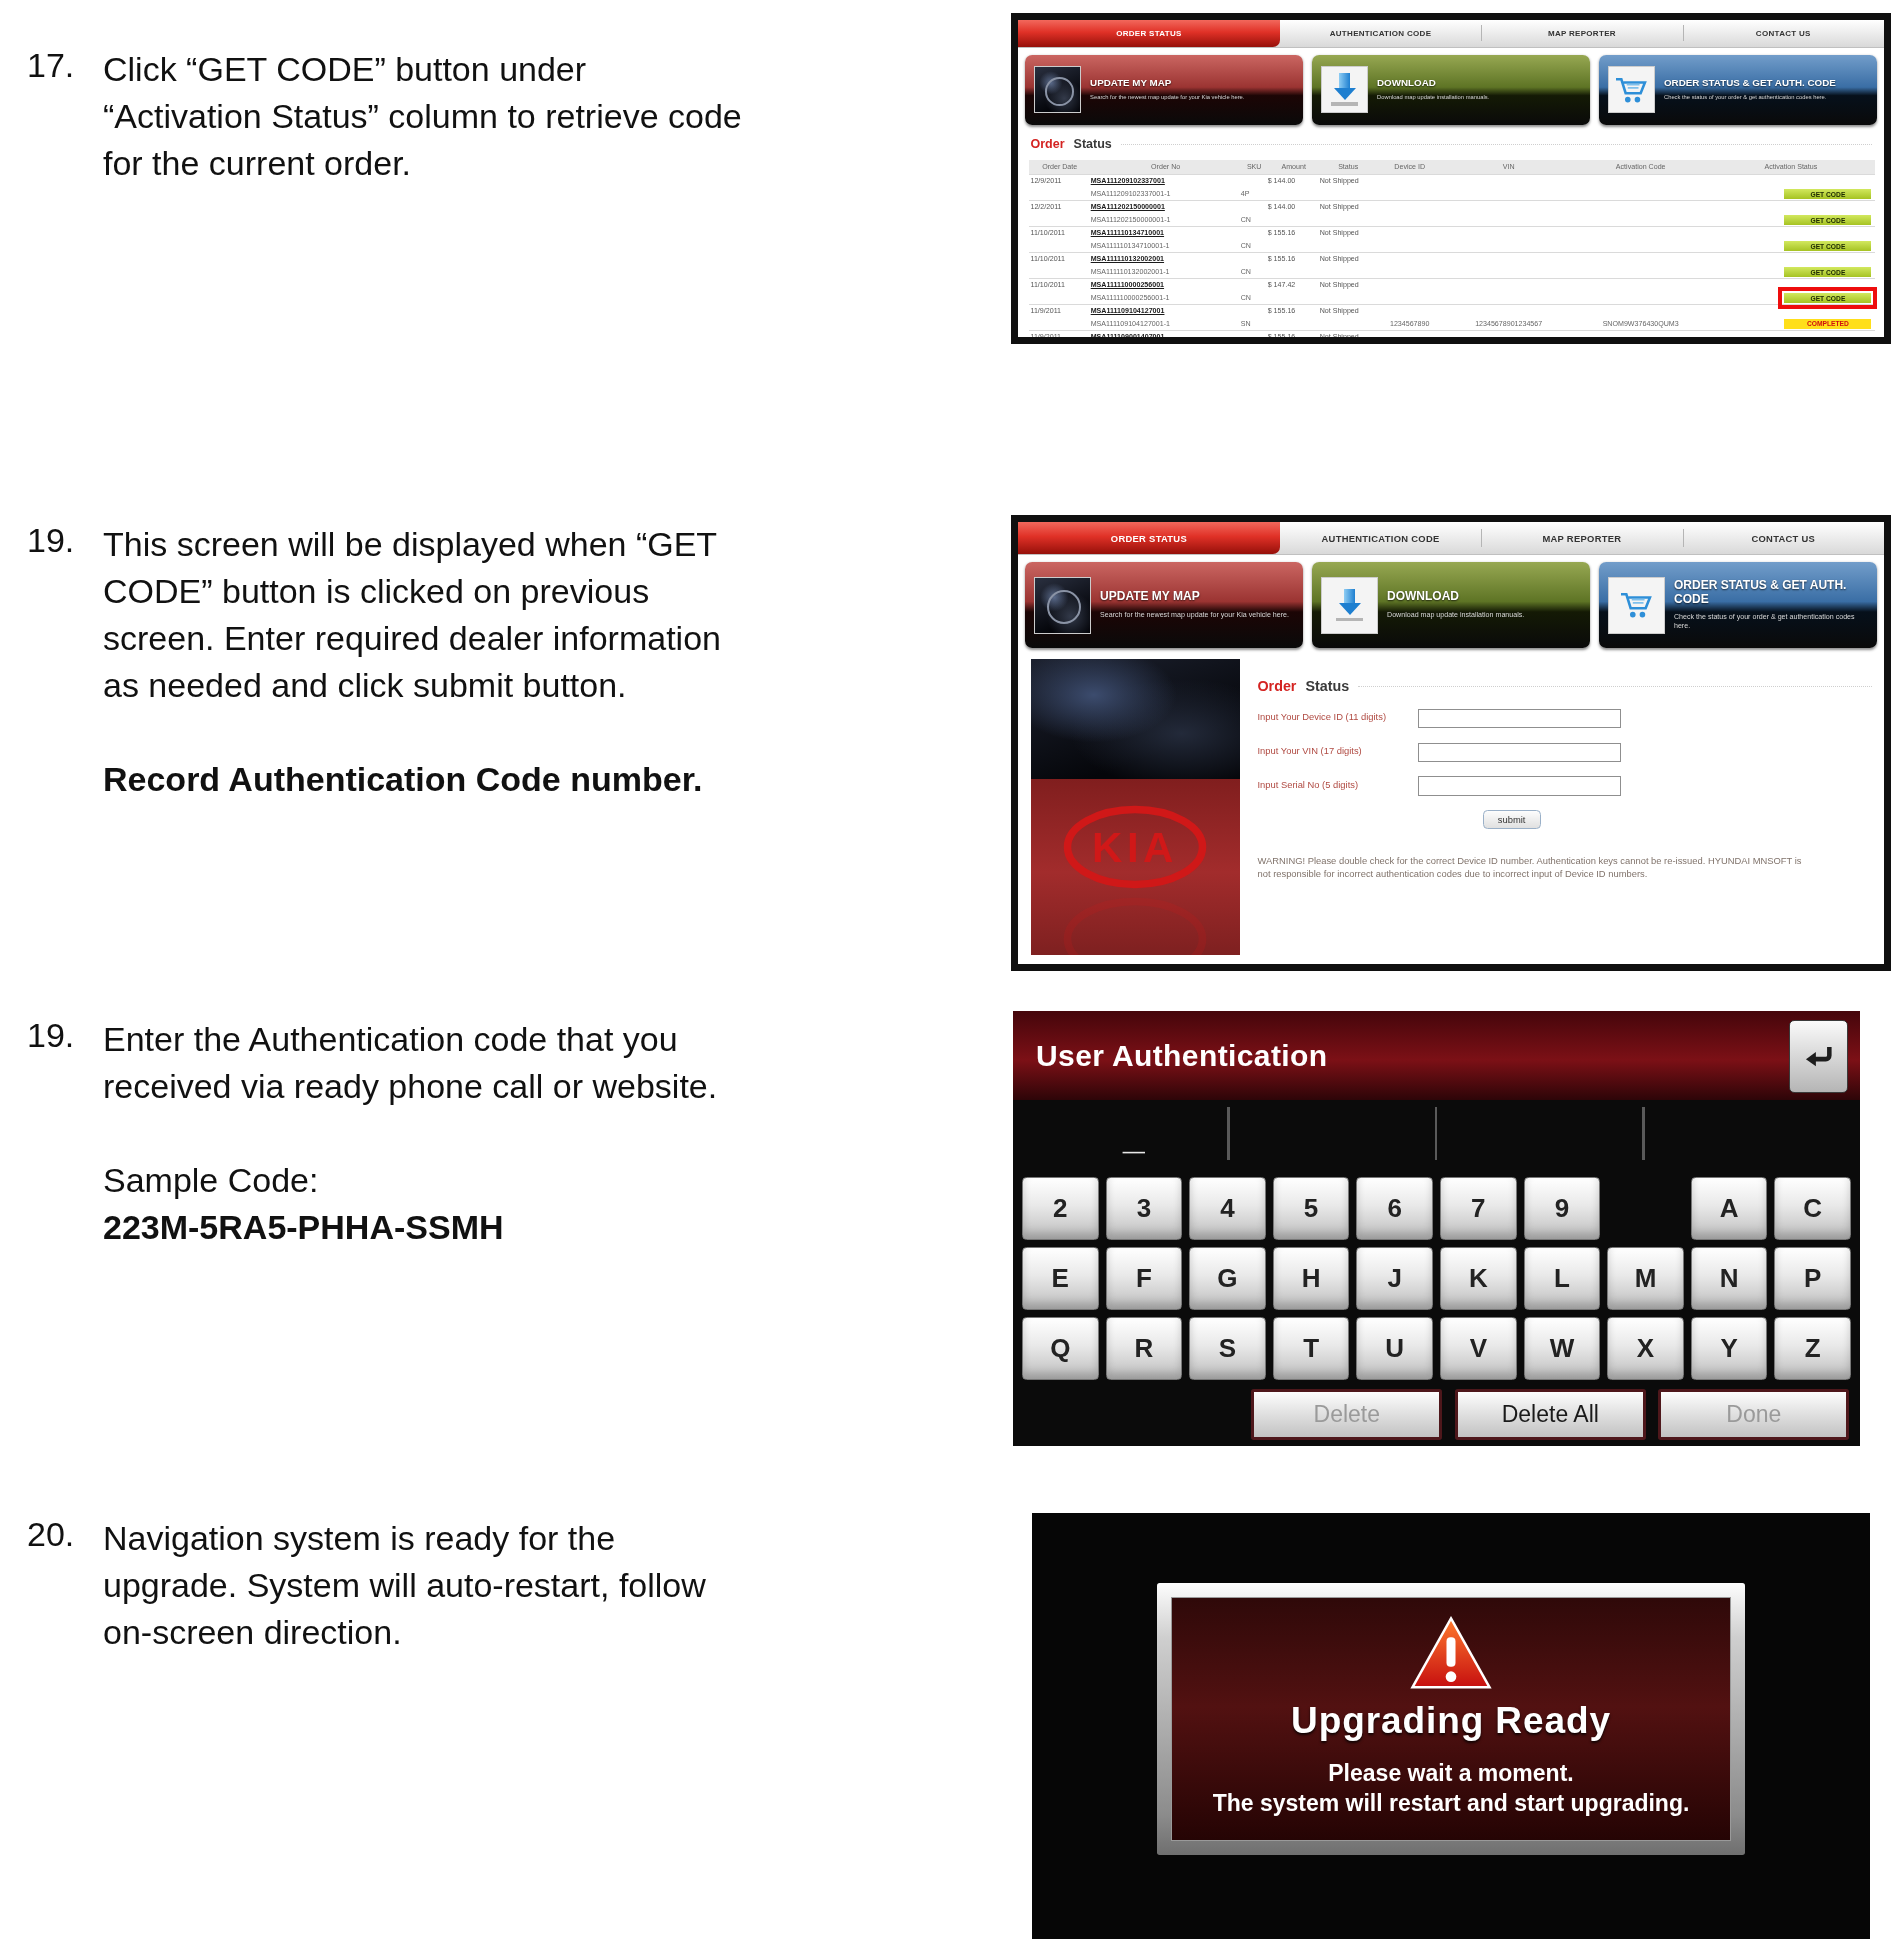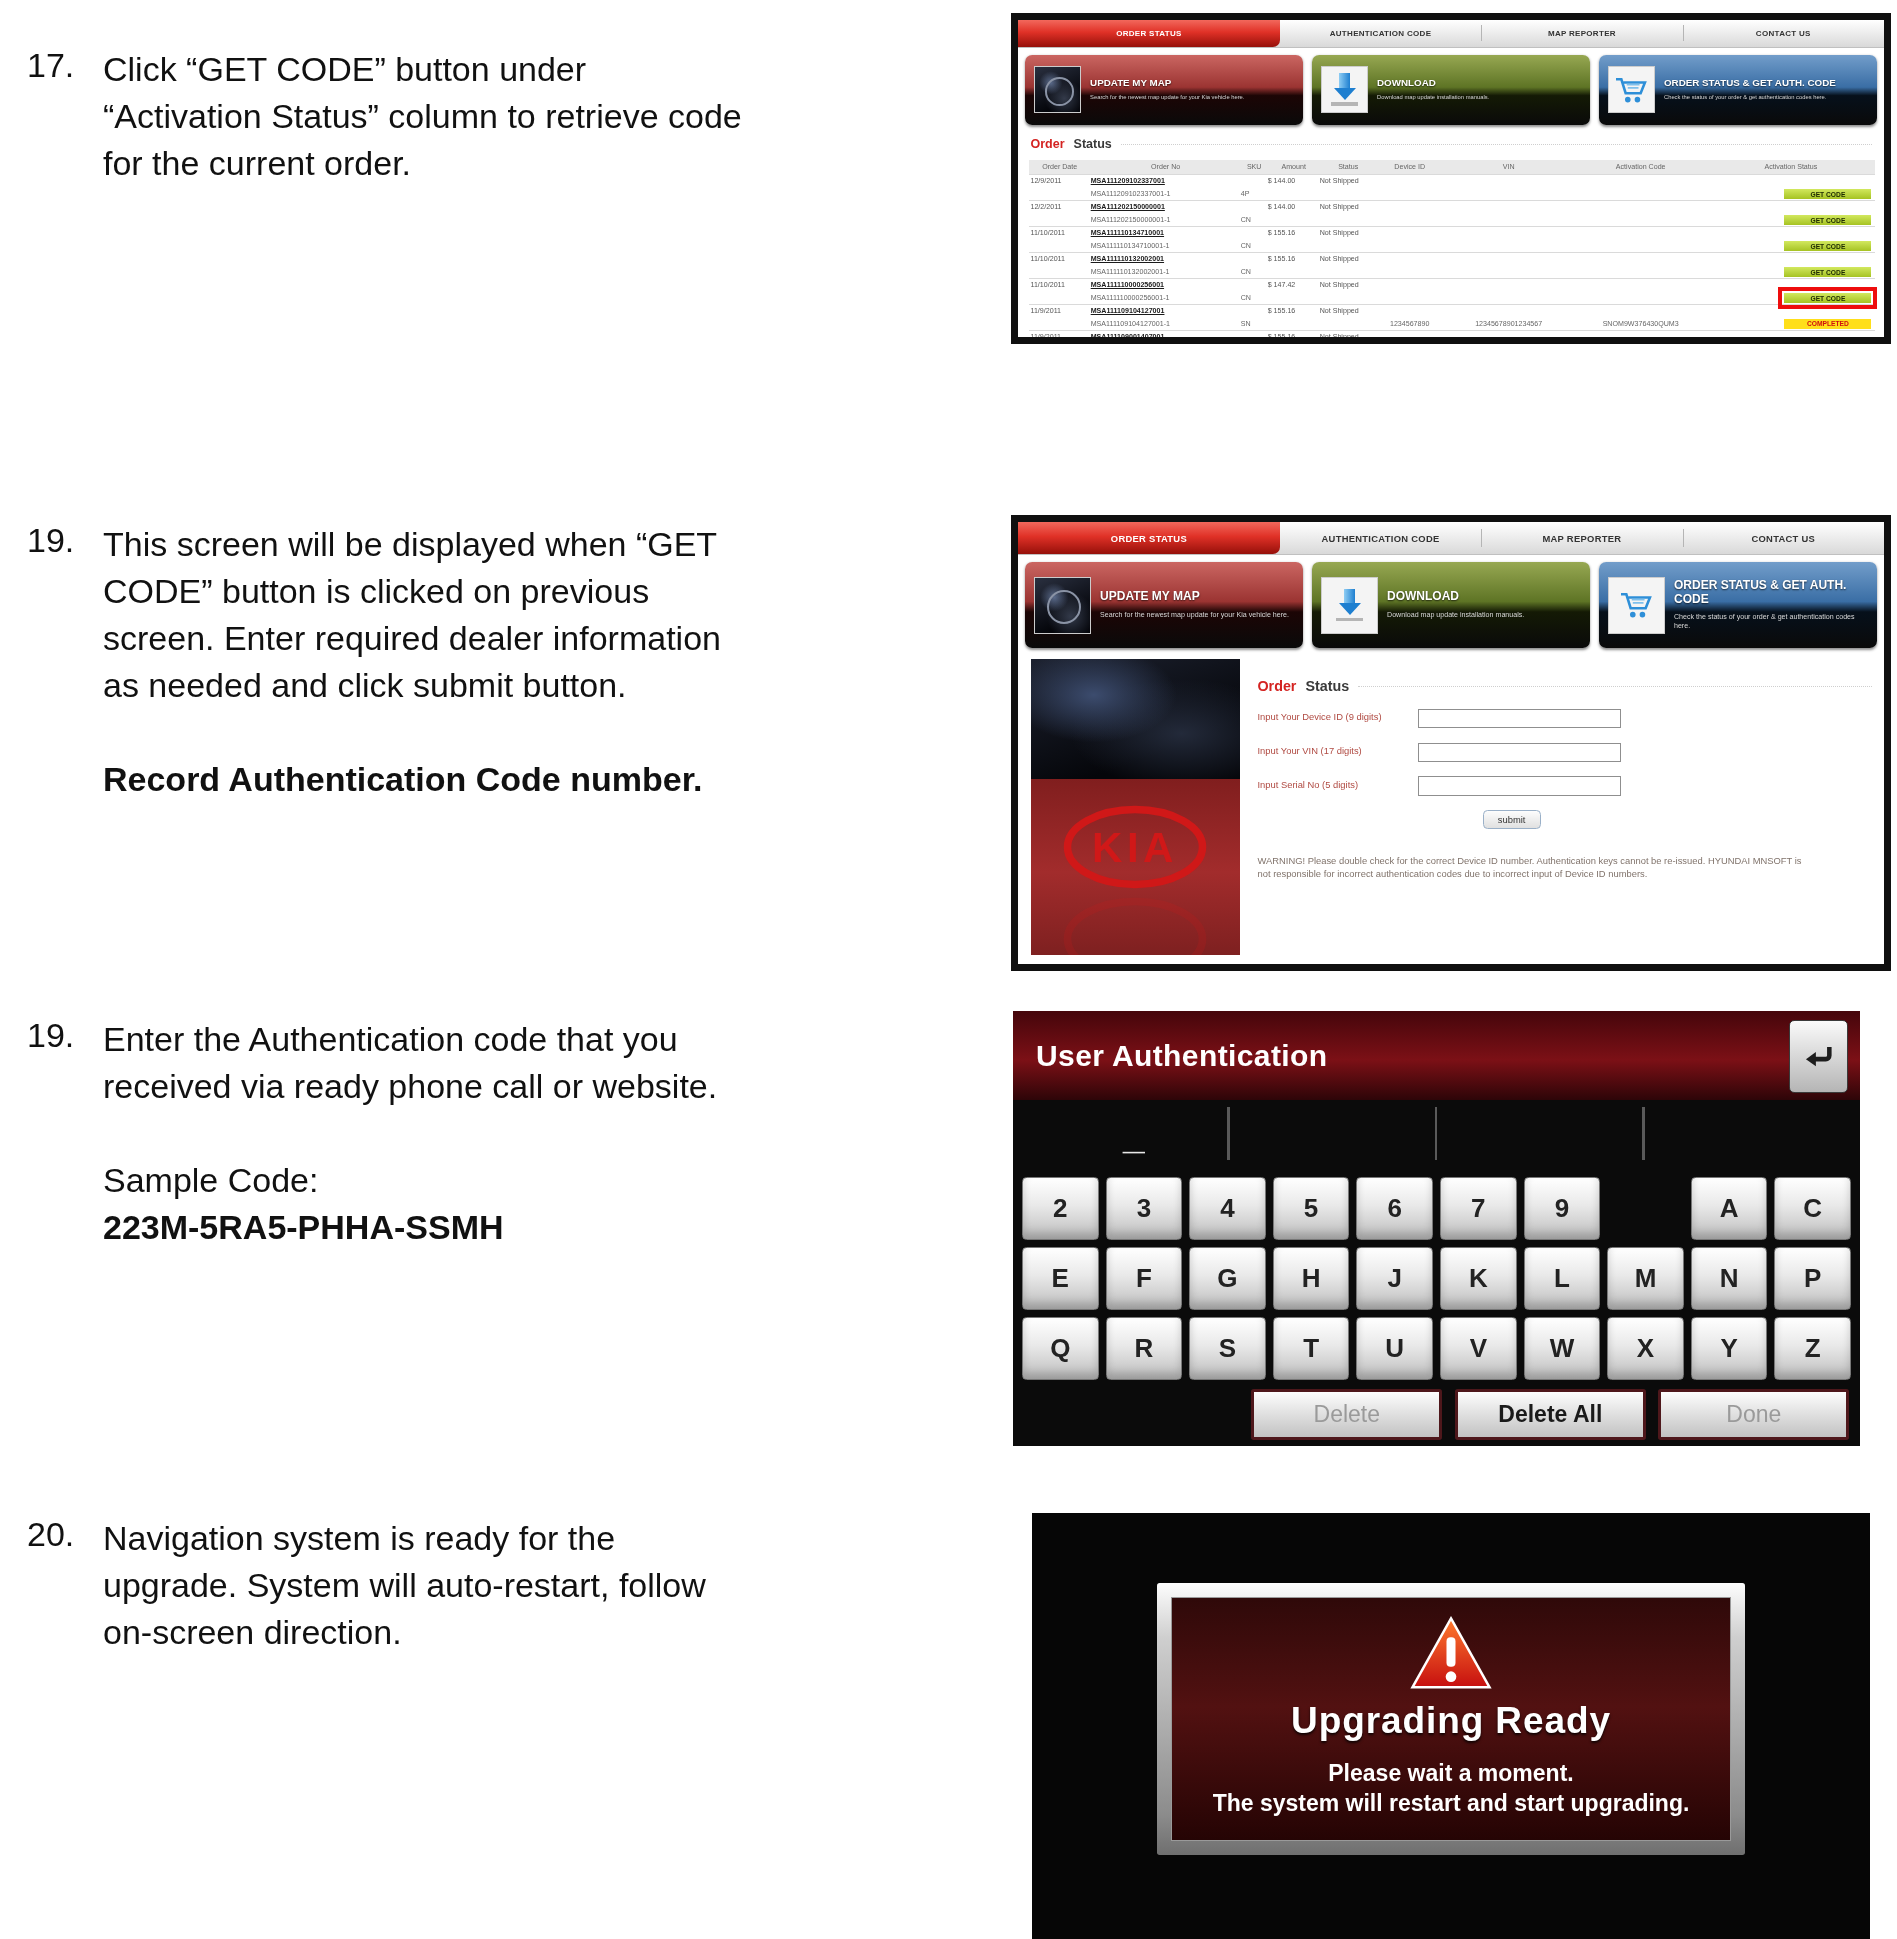--- a/index.html
+++ b/index.html
@@ -125,21 +125,21 @@
   .key{flex:1;height:61px;color:#222;font-size:26px;font-weight:bold;cursor:pointer;
        background:linear-gradient(180deg,#ffffff 0%,#e9e9e9 45%,#bdbdbd 100%);
        border:0.9px solid #777;border-radius:4.5px;display:flex;align-items:center;justify-content:center;
        box-shadow:inset 0 -6.2px 8px rgba(0,0,0,.18);}
   .key.spacer{visibility:hidden;}
   .kb-actions{display:flex;justify-content:flex-end;gap:12.5px;margin:9px 10.7px 0 0;}
   .kact{width:185px;height:45px;font-size:23px;cursor:pointer;border-radius:2.7px;
         background:linear-gradient(180deg,#fdfdfd,#c2c2c2);border:3.6px solid #4e171b;
         display:flex;align-items:center;justify-content:center;}
   .kact.dim{color:#9a9a9a;}
-  .kact.strong{color:#1a1a1a;font-weight:bold;}
+  .kact.strong{color:#1a1a1a;font-weight:normal;}
 
   
   .shot4{background:#060606;}
   .updlg{width:588px;margin:70px auto 0;padding:14.3px;border-radius:2.7px;box-sizing:border-box;
          background:linear-gradient(180deg,#fdfdfd 0%,#cfcfcf 20%,#8c8c8c 85%,#6f6f6f);}
   .updlg-in{background:linear-gradient(180deg,#2f0909 0%,#521111 45%,#250404 100%);
             border:0.9px solid #9a9a9a;text-align:center;padding:18px 7.1px 21.4px 7.1px;}
   .uptitle{color:#fff;font-size:37px;font-weight:bold;margin-top:7.1px;letter-spacing:0.9px;
            text-shadow:0 1.8px 2.7px rgba(0,0,0,.8);}
   .upline{color:#fff;font-size:23px;font-weight:bold;margin-top:16px;line-height:30px;}
@@ -475,21 +475,21 @@
       </svg>
     </div>
     <div class="s2r">
       <div class="oheading">
         <span class="oh-red">Order</span>
         <span class="oh-rest">Status</span>
         <span class="oh-line"></span>
       </div>
       <div>
           <div class="frow">
-            <div class="flabel">Input Your Device ID (9 digits)</div>
+            <div class="flabel">Input Your Device ID (11 digits)</div>
             <input class="finput" style="">
           </div>
           <div class="frow">
             <div class="flabel">Input Your VIN (17 digits)</div>
             <input class="finput" style="">
           </div>
           <div class="frow">
             <div class="flabel">Input Serial No (5 digits)</div>
             <input class="finput" style="">
           </div>

